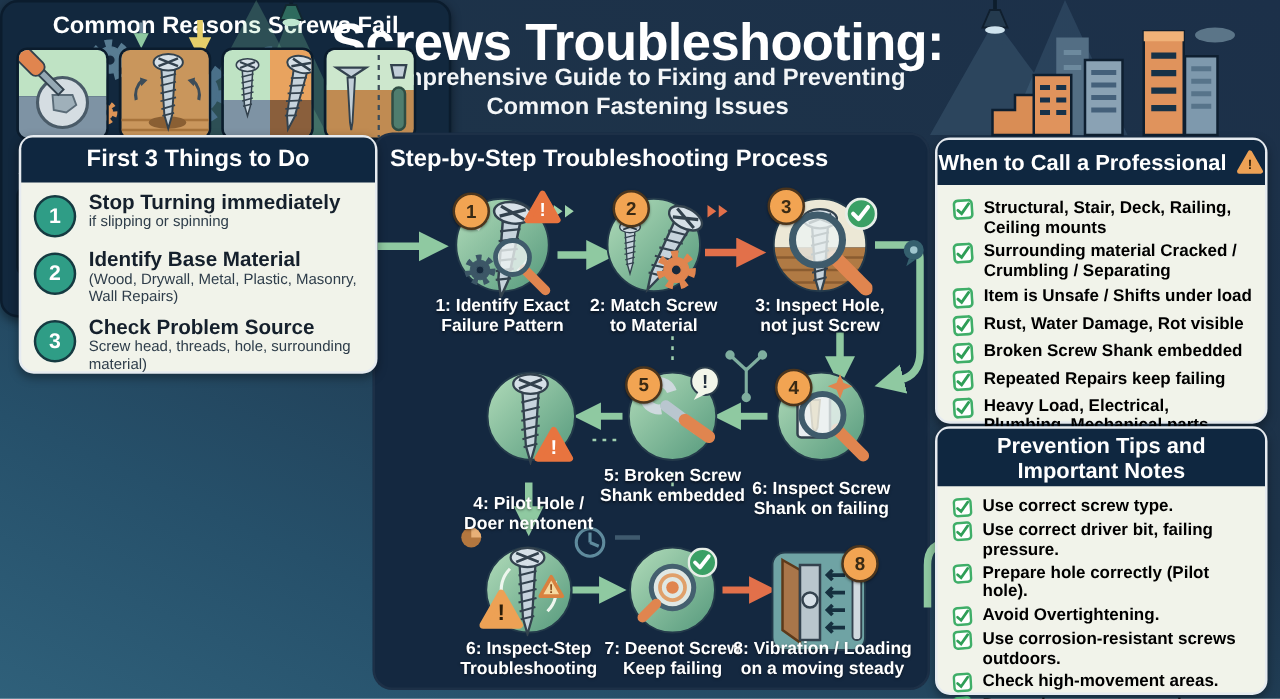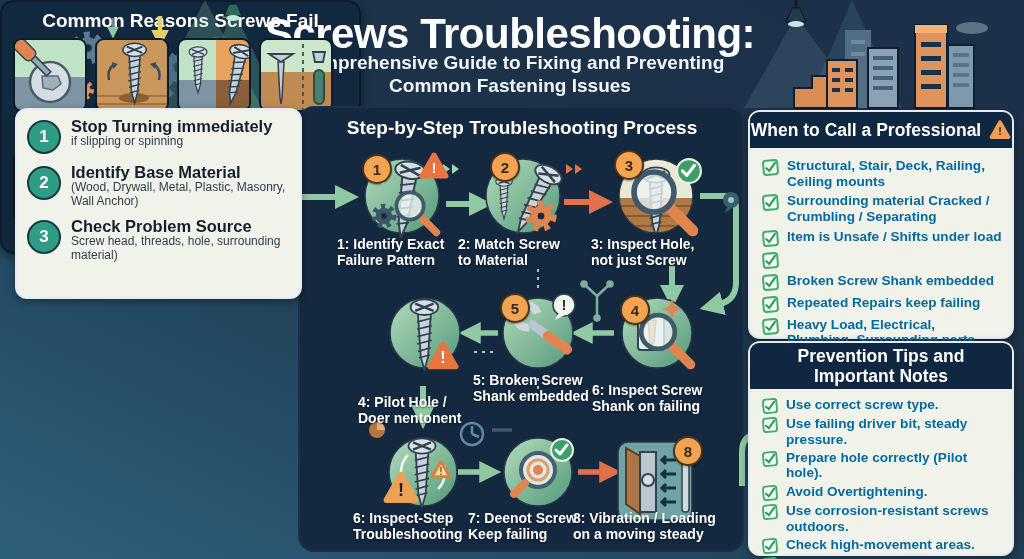--- a/index.html
+++ b/index.html
@@ -23,27 +23,27 @@
   
   .ft-item{display:flex;gap:10px;padding:7px 10px 2px 10px;align-items:flex-start;}
   .numchip{width:30px;height:30px;border-radius:50%;background:#2f9d86;border:2px solid #153a41;
     color:#fff;font-weight:bold;font-size:17px;display:flex;align-items:center;justify-content:center;
     flex:0 0 auto;margin-top:3px;}
   .ft-title{font-size:16.5px;font-weight:bold;color:#15202c;line-height:1.1;}
   .ft-desc{font-size:12px;color:#2e3d4a;line-height:1.12;}
   
   .check-row{display:flex;gap:8px;align-items:flex-start;margin:4px 0;}
   .cbx{flex:0 0 auto;margin-top:1px;transform:rotate(-4deg);}
-  .check-text{font-size:13.6px;font-weight:bold;color:#0369a1;line-height:1.15;}
+  .check-text{font-size:13.6px;font-weight:bold;color:#000000;line-height:1.15;}
   
   .flow-panel{left:298px;top:106px;width:446px;height:446px;background:#142840;
     border-radius:16px;box-shadow:inset 0 0 0 2px rgba(255,255,255,0.04);}
-  .proc-head{left:312px;top:117px;width:420px;text-align:center;color:#fff;
+  .proc-head{left:312px;top:117px;width:420px;color:#fff;
     font-size:19px;font-weight:bold;}
-  .step-label{position:absolute;text-align:left;color:#fff;font-weight:bold;
+  .step-label{position:absolute;text-align:center;color:#fff;font-weight:bold;
     font-size:14px;line-height:1.15;white-space:pre-line;text-shadow:0 1px 2px rgba(0,0,0,.5);}
   .nbadge{position:absolute;width:26px;height:26px;border-radius:50%;background:#f2a452;
     border:2px solid #4b351d;color:#3a2a14;font-weight:bold;font-size:15px;
     display:flex;align-items:center;justify-content:center;box-shadow:0 1px 2px rgba(0,0,0,.4);z-index:6;}
   
   .cr-panel{left:15px;top:298px;width:357px;height:250px;background:#12283e;
     border-radius:14px;border:2px solid #0b1c2d;box-shadow:0 3px 8px rgba(0,0,0,.4);z-index:4;}
   .cr-head{width:100%;text-align:center;color:#fff;font-weight:bold;font-size:19px;margin-top:8px;}
   .tile{position:absolute;width:74px;height:74px;border-radius:9px;overflow:hidden;
     border:2px solid #0b1c2d;box-sizing:border-box;}
@@ -198,32 +198,35 @@
     <path d="M377,422 A8,8 0 0 1 385,430 L377,430 Z" fill="#e8b077"></path>
     </g>
   <g>
       <circle cx="731" cy="200" r="8" fill="#35606e"></circle>
     <circle cx="731" cy="200" r="3" fill="#9fc6ce"></circle>
       <path d="M727,207 L725,213 L732,208 Z" fill="#35606e"></path>
     </g>
 </svg>
 
 <div class="card z3" style="left:15px;top:108px;width:283px;height:187px;">
+  <div class="card-head" style="height:36px;font-size:19px;">
+    <span>First 3 Things to Do</span>
+  </div>
   <div class="ft-item">
     <div class="numchip">1</div>
     <div>
         <div class="ft-title">Stop Turning immediately</div>
       <div class="ft-desc">if slipping or spinning</div>
       </div>
   </div>
   <div class="ft-item">
     <div class="numchip">2</div>
     <div>
         <div class="ft-title">Identify Base Material</div>
-      <div class="ft-desc">(Wood, Drywall, Metal, Plastic, Masonry, Wall Anchor)</div>
+      <div class="ft-desc">(Wood, Drywall, Metal, Plastic, Masonry, Wall Repairs)</div>
       </div>
   </div>
   <div class="ft-item">
     <div class="numchip">3</div>
     <div>
         <div class="ft-title">Check Problem Source</div>
       <div class="ft-desc">Screw head, threads, hole, surrounding material)</div>
       </div>
   </div>
 </div>
@@ -507,41 +510,42 @@
           <rect x="1.5" y="1.5" width="15" height="15" rx="3" fill="#fff" stroke="#3fae68" stroke-width="2.2"></rect>
           <path d="M4.5,9.5 L7.5,12.5 L14,4.5" stroke="#2f9e57" stroke-width="2.4" fill="none" stroke-linecap="round"></path>
         </svg>
       <span class="check-text">Item is Unsafe / Shifts under load</span>
       </div>
     <div class="check-row">
       <svg class="cbx" width="17" height="17" viewBox="0 0 18 18">
           <rect x="1.5" y="1.5" width="15" height="15" rx="3" fill="#fff" stroke="#3fae68" stroke-width="2.2"></rect>
           <path d="M4.5,9.5 L7.5,12.5 L14,4.5" stroke="#2f9e57" stroke-width="2.4" fill="none" stroke-linecap="round"></path>
         </svg>
+      <span class="check-text">Rust, Water Damage, Rot visible</span>
       </div>
     <div class="check-row">
       <svg class="cbx" width="17" height="17" viewBox="0 0 18 18">
           <rect x="1.5" y="1.5" width="15" height="15" rx="3" fill="#fff" stroke="#3fae68" stroke-width="2.2"></rect>
           <path d="M4.5,9.5 L7.5,12.5 L14,4.5" stroke="#2f9e57" stroke-width="2.4" fill="none" stroke-linecap="round"></path>
         </svg>
       <span class="check-text">Broken Screw Shank embedded</span>
       </div>
     <div class="check-row">
       <svg class="cbx" width="17" height="17" viewBox="0 0 18 18">
           <rect x="1.5" y="1.5" width="15" height="15" rx="3" fill="#fff" stroke="#3fae68" stroke-width="2.2"></rect>
           <path d="M4.5,9.5 L7.5,12.5 L14,4.5" stroke="#2f9e57" stroke-width="2.4" fill="none" stroke-linecap="round"></path>
         </svg>
       <span class="check-text">Repeated Repairs keep failing</span>
       </div>
     <div class="check-row">
       <svg class="cbx" width="17" height="17" viewBox="0 0 18 18">
           <rect x="1.5" y="1.5" width="15" height="15" rx="3" fill="#fff" stroke="#3fae68" stroke-width="2.2"></rect>
           <path d="M4.5,9.5 L7.5,12.5 L14,4.5" stroke="#2f9e57" stroke-width="2.4" fill="none" stroke-linecap="round"></path>
         </svg>
-      <span class="check-text">Heavy Load, Electrical, Plumbing, Surrounding parts</span>
+      <span class="check-text">Heavy Load, Electrical, Plumbing, Mechanical parts</span>
       </div>
   </div>
 </div>
 
 <div class="card z3" style="left:748px;top:341px;width:262px;height:211px;">
   <div class="card-head" style="height:46px;font-size:17.5px;line-height:1.15;white-space:pre-line;">
     <span style="white-space:pre-line;">Prevention Tips and
 Important Notes</span>
   </div>
   <div style="padding:5px 8px 4px 12px;">
@@ -550,21 +554,21 @@
           <rect x="1.5" y="1.5" width="15" height="15" rx="3" fill="#fff" stroke="#3fae68" stroke-width="2.2"></rect>
           <path d="M4.5,9.5 L7.5,12.5 L14,4.5" stroke="#2f9e57" stroke-width="2.4" fill="none" stroke-linecap="round"></path>
         </svg>
       <span class="check-text">Use correct screw type.</span>
       </div>
     <div class="check-row" style="margin:2.5px 0">
       <svg class="cbx" width="16" height="16" viewBox="0 0 18 18">
           <rect x="1.5" y="1.5" width="15" height="15" rx="3" fill="#fff" stroke="#3fae68" stroke-width="2.2"></rect>
           <path d="M4.5,9.5 L7.5,12.5 L14,4.5" stroke="#2f9e57" stroke-width="2.4" fill="none" stroke-linecap="round"></path>
         </svg>
-      <span class="check-text">Use failing driver bit, steady pressure.</span>
+      <span class="check-text">Use correct driver bit, failing pressure.</span>
       </div>
     <div class="check-row" style="margin:2.5px 0">
       <svg class="cbx" width="16" height="16" viewBox="0 0 18 18">
           <rect x="1.5" y="1.5" width="15" height="15" rx="3" fill="#fff" stroke="#3fae68" stroke-width="2.2"></rect>
           <path d="M4.5,9.5 L7.5,12.5 L14,4.5" stroke="#2f9e57" stroke-width="2.4" fill="none" stroke-linecap="round"></path>
         </svg>
       <span class="check-text">Prepare hole correctly (Pilot hole).</span>
       </div>
     <div class="check-row" style="margin:2.5px 0">
       <svg class="cbx" width="16" height="16" viewBox="0 0 18 18">

